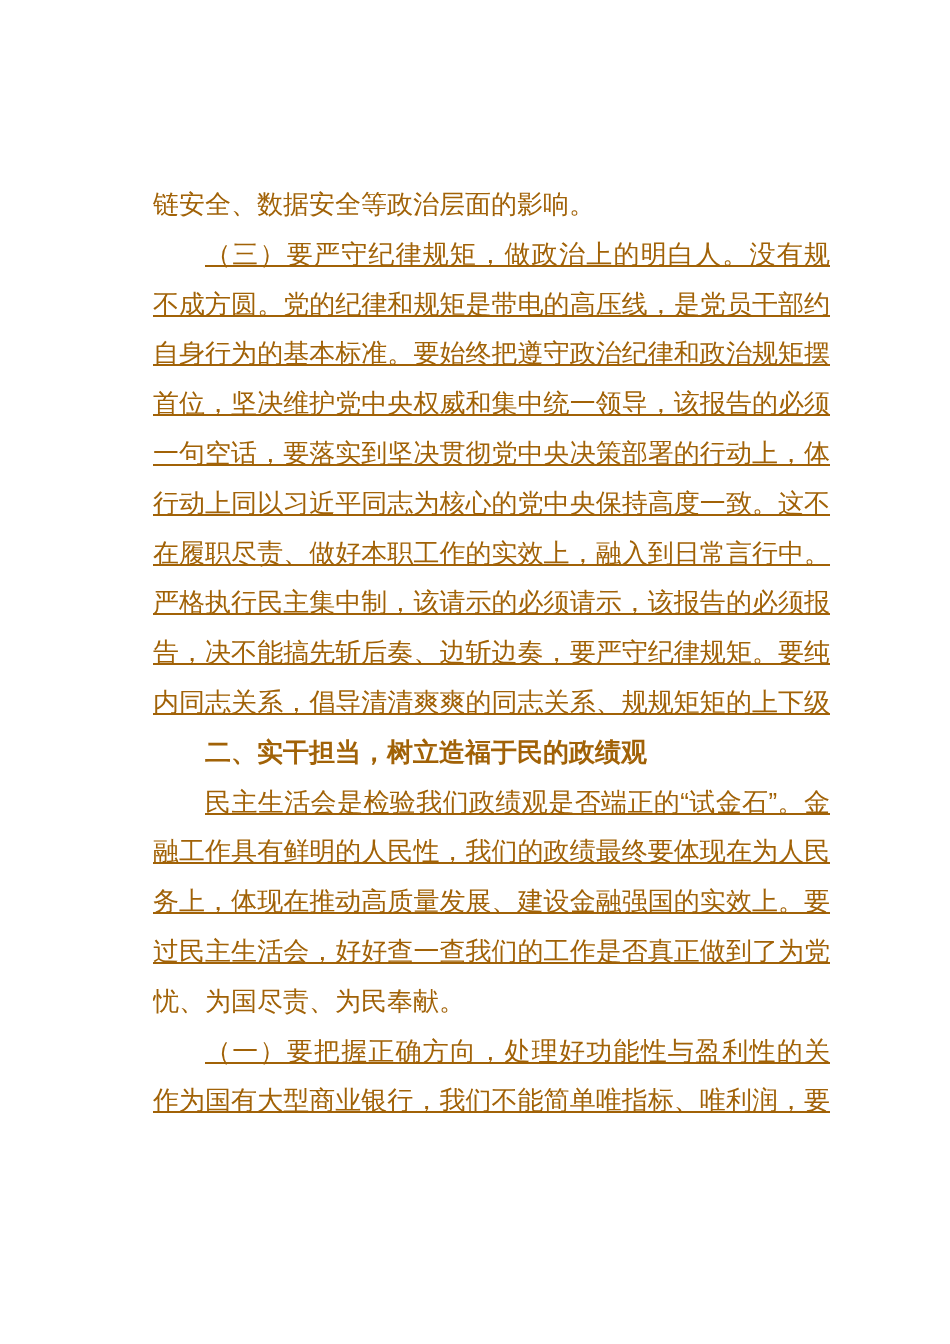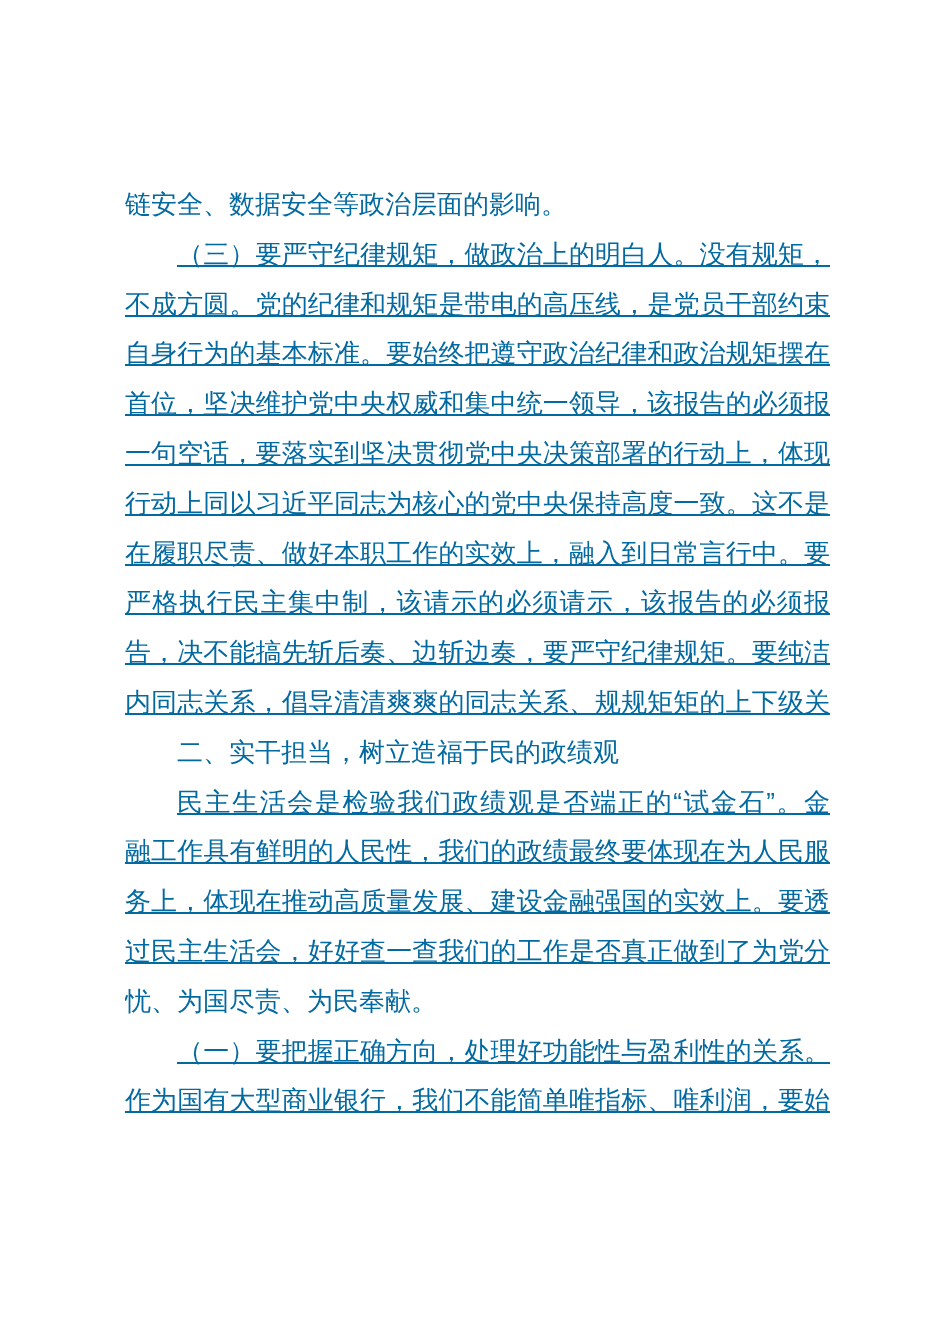--- a/index.html
+++ b/index.html
@@ -18,35 +18,36 @@
   .doc-body {
     position: absolute;
     left: 125px;
     top: 180px;
     width: 705px;
   }
   .line {
     font-size: 26px;
     line-height: 49.8px;
     height: 49.8px;
-    color: #0369a1;
+    color: #a16207;
     text-align: left;
     overflow: hidden;
     white-space: normal;
+    margin-left: 28px;
   }
   .line.fill {
     text-align: justify;
     text-align-last: justify;
     text-decoration: underline;
   }
   .line.indent {
     text-indent: 52px;
   }
   .line.bold {
-    font-weight: 400;
+    font-weight: 700;
   }
 </style>
 </head>
 <body>
 
 <div class="page">
   <div class="doc-body">
       <div class="line">链安全、数据安全等政治层面的影响。</div>
       <div class="line indent fill">（三）要严守纪律规矩，做政治上的明白人。没有规矩，</div>
       <div class="line fill">不成方圆。党的纪律和规矩是带电的高压线，是党员干部约束</div>

